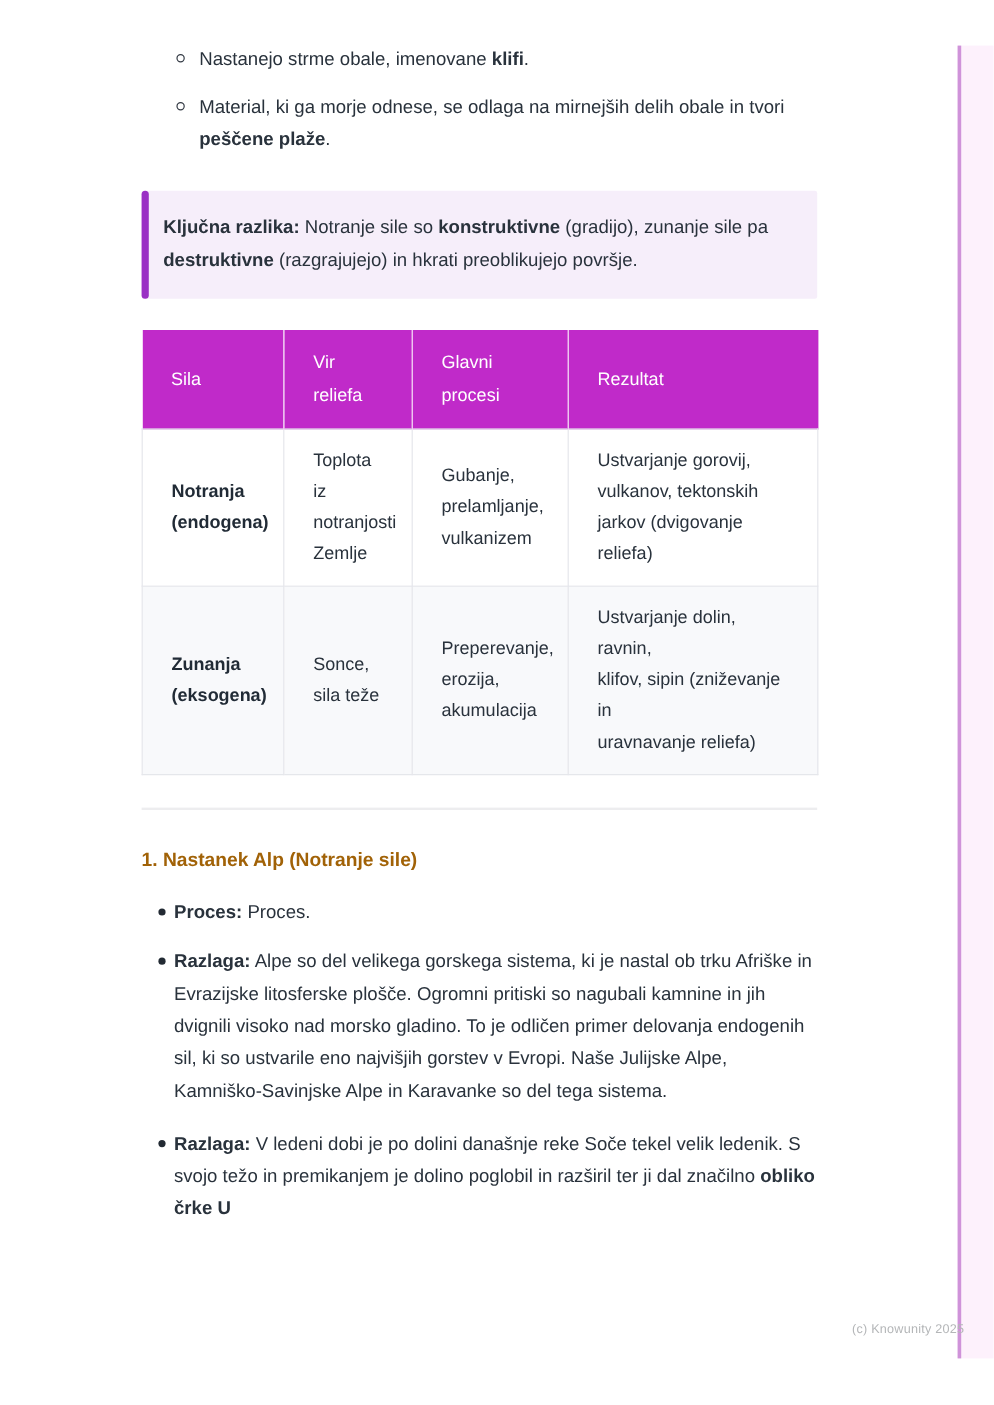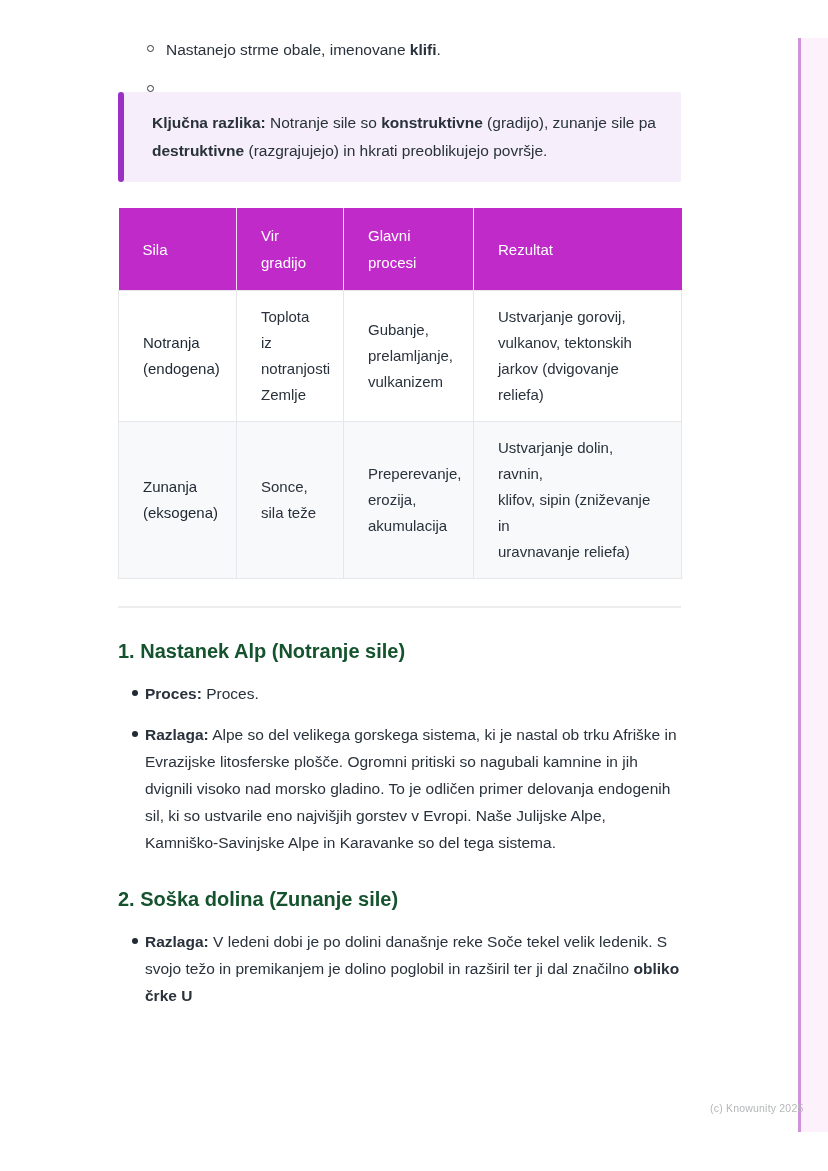--- a/index.html
+++ b/index.html
@@ -21,21 +21,21 @@
   .marker.hollow { left: 29px; top: 9px; width: 5px; height: 5px; border: 1.6px solid #333a44; background: transparent; }
   .marker.solid  { left: 14px; top: 10px; width: 6px; height: 6px; background: #222a33; }
 
   strong { font-weight: 700; }
 
   
   .callout {
     position: relative;
     margin-top: 29px;
     background: var(--callout_bg, #f6eefa);
-    padding: 17px 24px 17px 34px;
+    padding: 17px 24px 17px 18px;
     font-size: 15.5px; line-height: 28px;
     border-radius: 2px;
   }
   .callout::before {
     content: "";
     position: absolute; left: 0; top: 0; bottom: 0;
     width: 6px; border-radius: 6px;
     background: var(--callout_border, #9a30c4);
   }
 
@@ -62,37 +62,37 @@
   table.forces th:last-child { border-right: none; }
   table.forces td {
     border: 1px solid var(--table_border, #e5e7eb);
     vertical-align: middle;
     padding: 13px 24px;
     line-height: 26px;
     white-space: pre-line;
     background: #ffffff;
   }
   table.forces tbody tr:nth-child(2) td { background: var(--row_alt, #f8f9fb); }
-  table.forces td.cell-bold { font-weight: 400; color: #212b36; }
+  table.forces td.cell-bold { font-weight: 700; color: #212b36; }
 
   
   .divider { margin-top: 27px; height: 2px; background: #ededef; border: none; width: 563px; }
 
   
   h1.section-heading {
     margin: 36px 0 0 0;
     font-size: 26px; line-height: 37px;
     font-weight: 700;
     color: var(--accent_text, #c42fd4);
     padding-bottom: 13px;
     border-bottom: 2px solid var(--accent_soft, #d999dd);
   }
 
   
-  h3.example-title { margin: 31px 0 0 0; font-size: 20px; font-weight: 700; color: #14532d; line-height: 24px; }
+  h3.example-title { margin: 31px 0 0 0; font-size: 16px; font-weight: 700; color: #a16207; line-height: 24px; }
   .example-list { list-style: none; margin: 17px 0 0 0; padding: 0; }
   .example-list li { position: relative; padding-left: 27px; font-size: 15.5px; line-height: 27px; }
   .example-list li + li { margin-top: 14px; }
 
   
   .side-tab {
     position: absolute;
     left: 750px; top: 38px;
     width: 43px; height: 1094px;
     background: var(--panel_bg, #fdf1fc);
@@ -116,39 +116,40 @@
 <div class="page">
   <div class="content">
 
     <ul class="intro-list">
       <li>
         <span class="marker hollow"></span>
         <span><span>Nastanejo strme obale, imenovane </span><strong>klifi</strong><span>.</span></span>
       </li>
       <li>
         <span class="marker hollow"></span>
+        <span><span>Material, ki ga morje odnese, se odlaga na mirnejših delih obale in tvori </span><strong>peščene plaže</strong><span>.</span></span>
       </li>
     </ul>
 
     <div class="callout">
       <span><strong>Ključna razlika:</strong><span> Notranje sile so </span><strong>konstruktivne</strong><span> (gradijo), zunanje sile pa </span><strong>destruktivne</strong><span> (razgrajujejo) in hkrati preoblikujejo površje.</span></span>
     </div>
 
     <table class="forces">
       <colgroup>
         <col style="width:118px">
         <col style="width:107px">
         <col style="width:130px">
         <col style="width:208px">
       </colgroup>
       <thead>
         <tr>
           <th>Sila</th>
           <th>Vir
-gradijo</th>
+reliefa</th>
           <th>Glavni
 procesi</th>
           <th>Rezultat</th>
         </tr>
       </thead>
       <tbody>
         <tr>
           <td class="cell-bold">Notranja
 (endogena)</td>
           <td>Toplota iz
@@ -184,21 +185,20 @@
       <li>
         <span class="marker solid"></span>
         <span><strong>Proces:</strong><span> Proces.</span></span>
       </li>
       <li>
         <span class="marker solid"></span>
         <span><strong>Razlaga:</strong><span> Alpe so del velikega gorskega sistema, ki je nastal ob trku Afriške in Evrazijske litosferske plošče. Ogromni pritiski so nagubali kamnine in jih dvignili visoko nad morsko gladino. To je odličen primer delovanja endogenih sil, ki so ustvarile eno najvišjih gorstev v Evropi. Naše Julijske Alpe, Kamniško-Savinjske Alpe in Karavanke so del tega sistema.</span></span>
       </li>
     </ul>
 
-    <h3 class="example-title">2. Soška dolina (Zunanje sile)</h3>
     <ul class="example-list">
       <li>
         <span class="marker solid"></span>
         <span><strong>Razlaga:</strong><span> V ledeni dobi je po dolini današnje reke Soče tekel velik ledenik. S svojo težo in premikanjem je dolino poglobil in razširil ter ji dal značilno </span><strong>obliko črke U</strong></span>
       </li>
     </ul>
 
   </div>
 
   <div class="side-tab"></div>

